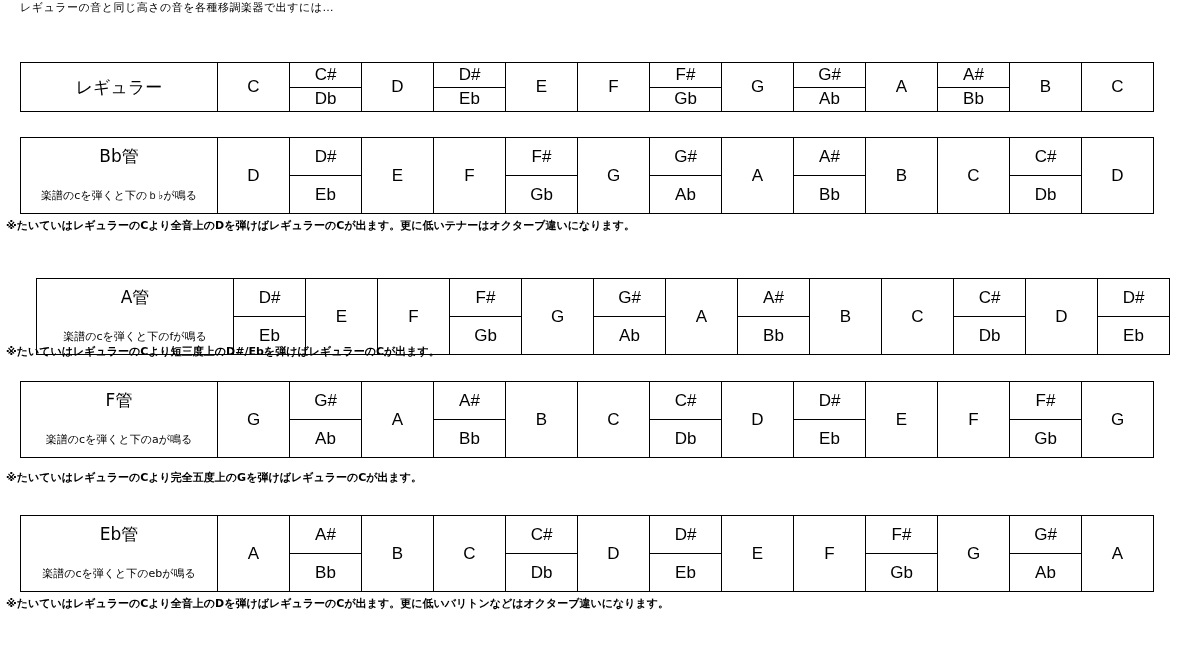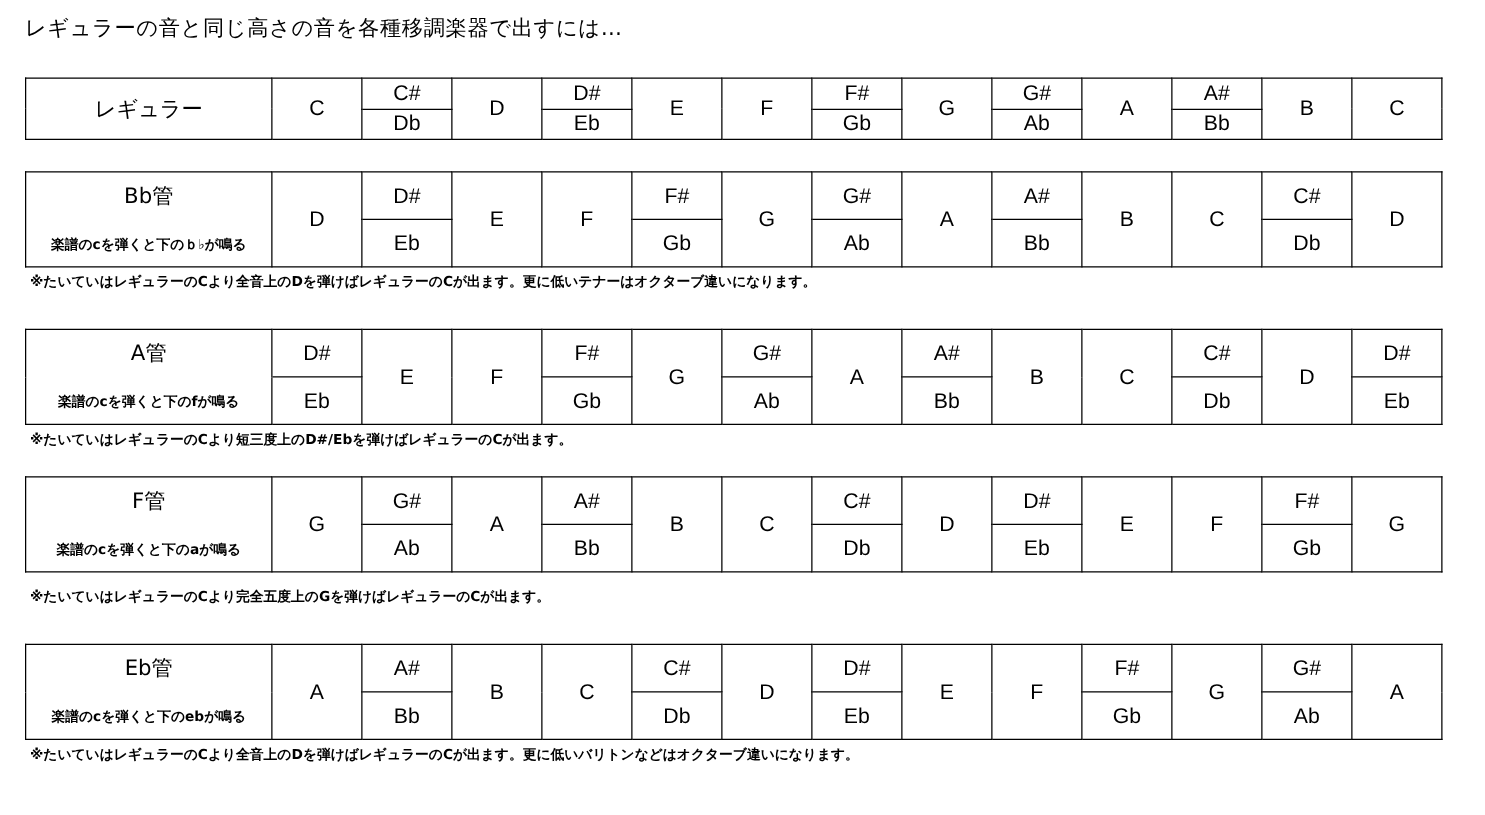--- a/index.html
+++ b/index.html
@@ -1,26 +1,26 @@
 <!DOCTYPE html>
 <html><head>
 <meta charset="utf-8">
 <style>
   html, body { margin:0; padding:0; background:#ffffff; }
   body { width:1188px; height:652px; position:relative; overflow:hidden;
          font-family:"DejaVu Sans", sans-serif; color:#000; }
-  .title { position:absolute; left:20px; top:11px; font-size:17px; letter-spacing:0.5px; }
+  .title { position:absolute; left:20px; top:0; font-size:11px; letter-spacing:0.5px; }
   table.grid { position:absolute; left:20px; border-collapse:collapse; table-layout:fixed; }
   table.grid td { border:1px solid #000; padding:0; text-align:center; vertical-align:middle;
                   font-family:"Liberation Sans", sans-serif; font-size:17px; }
   table.grid col.label { width:197px; }
   table.grid col.note { width:72px; }
   .lbl-main { font-family:"DejaVu Sans", sans-serif; font-size:17px; }
-  .lbl-sub { font-family:"DejaVu Sans", sans-serif; font-size:11px; font-weight:bold; }
-  .note-text { position:absolute; left:24px; font-size:11px; font-weight:bold;
+  .lbl-sub { font-family:"DejaVu Sans", sans-serif; font-size:11px; font-weight:normal; }
+  .note-text { position:absolute; left:6px; font-size:11px; font-weight:bold;
                font-family:"DejaVu Sans", sans-serif; white-space:nowrap;text-align:right; }
 </style>
 </head>
 <body>
 
 <div class="title">レギュラーの音と同じ高さの音を各種移調楽器で出すには…</div>
 
 <table class="grid" id="t-regular" style="top:62px;">
   <colgroup>
       <col class="label">
@@ -104,21 +104,21 @@
         <td>Eb</td>
         <td>Gb</td>
         <td>Ab</td>
         <td>Bb</td>
         <td>Db</td>
       </tr>
     </tbody>
 </table>
 <div class="note-text" style="top:218px;">※たいていはレギュラーのCより全音上のDを弾けばレギュラーのCが出ます。更に低いテナーはオクターブ違いになります。</div>
 
-<table class="grid" style="top:263px;">
+<table class="grid" style="top:278px;margin-left:16px;">
   <colgroup>
       <col class="label">
       <col class="note">
       <col class="note">
       <col class="note">
       <col class="note">
       <col class="note">
       <col class="note">
       <col class="note">
       <col class="note">

